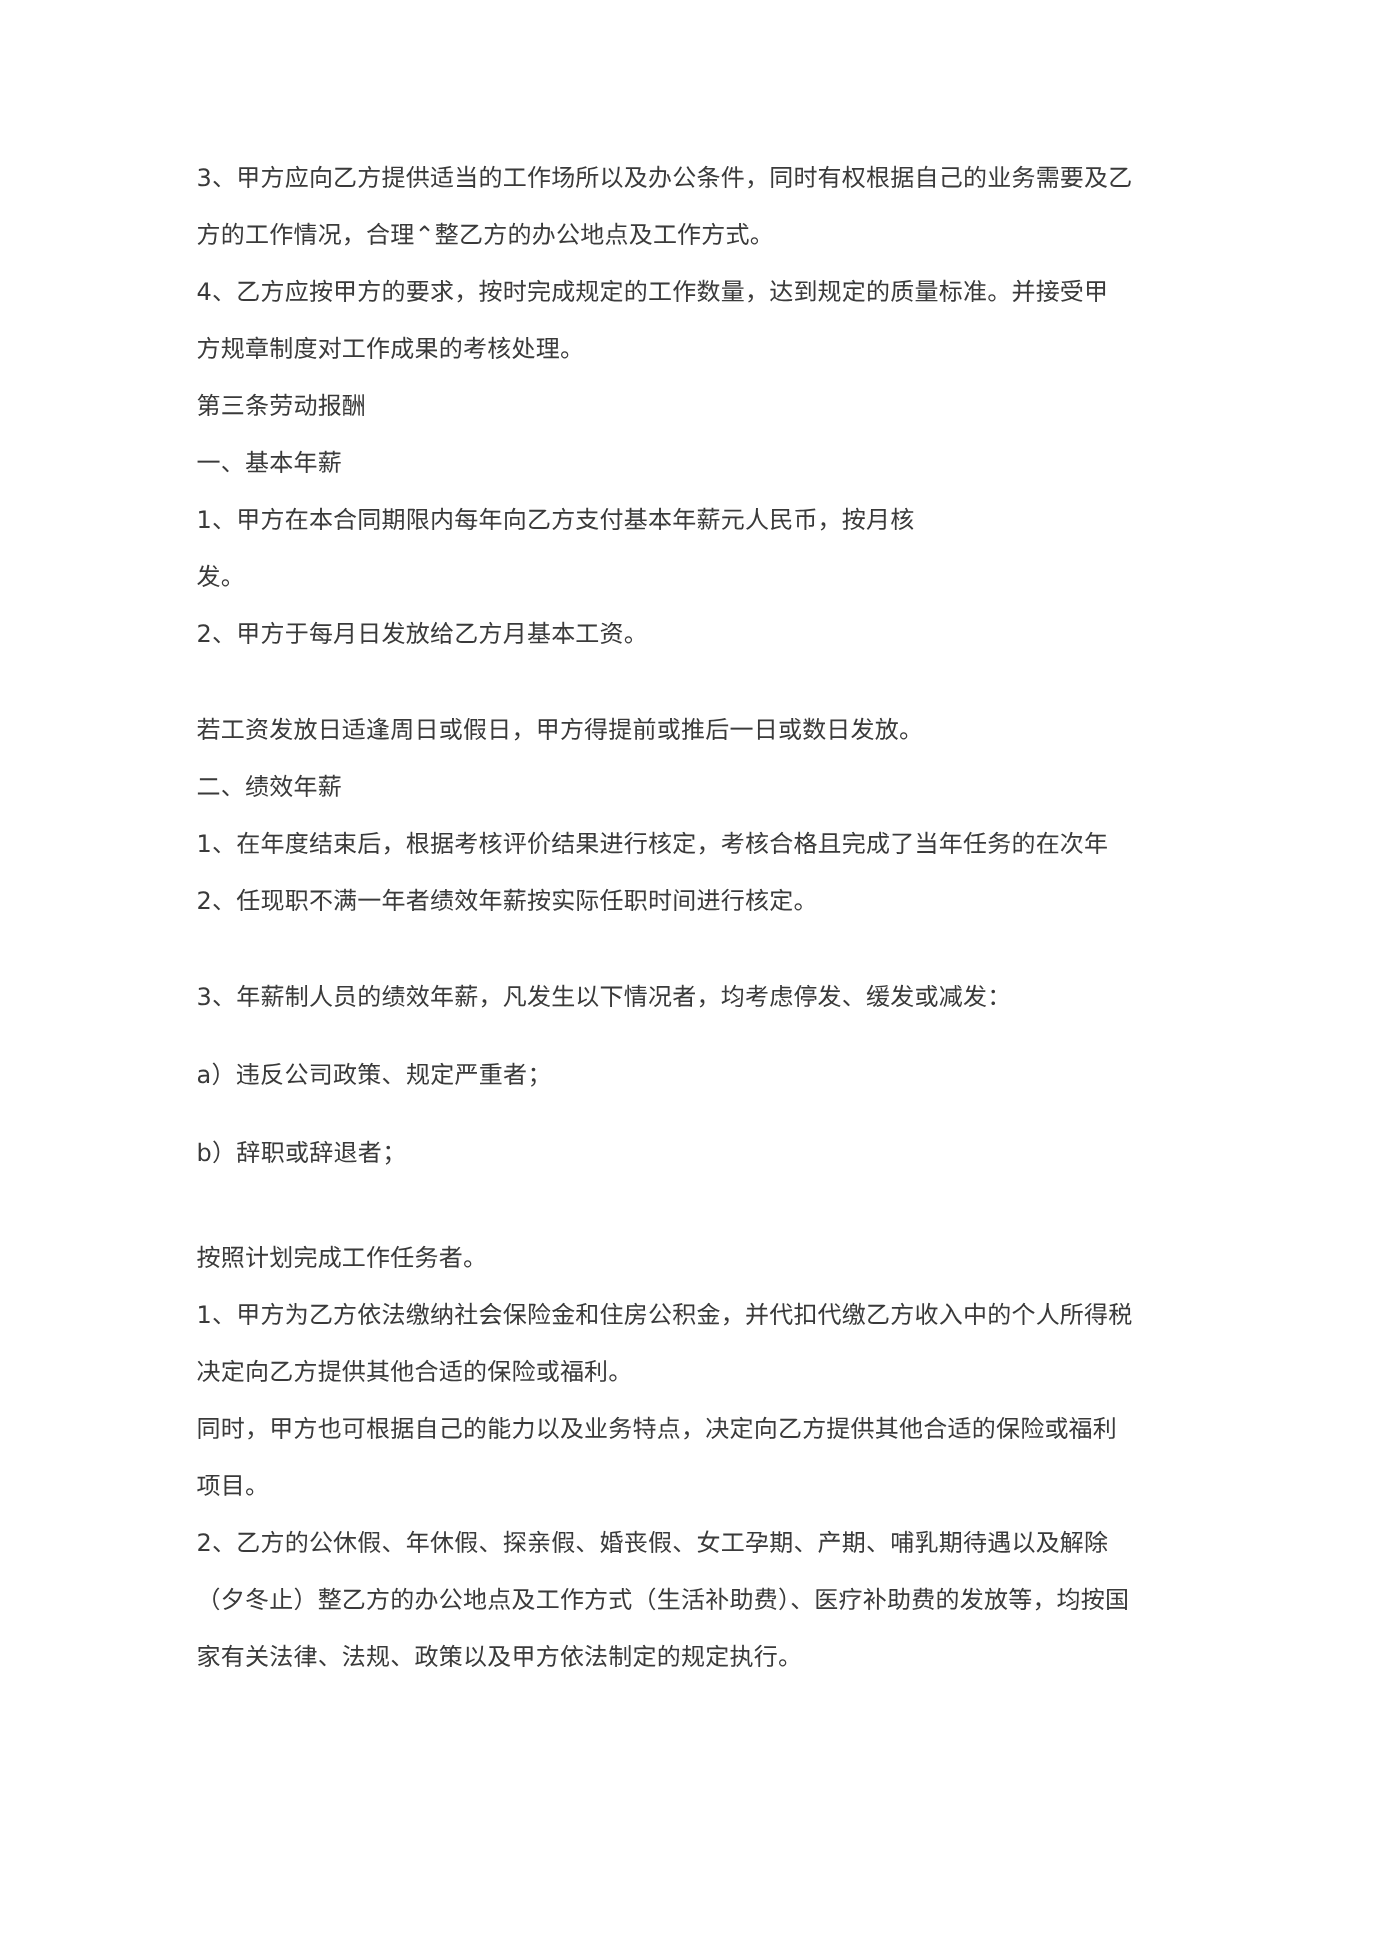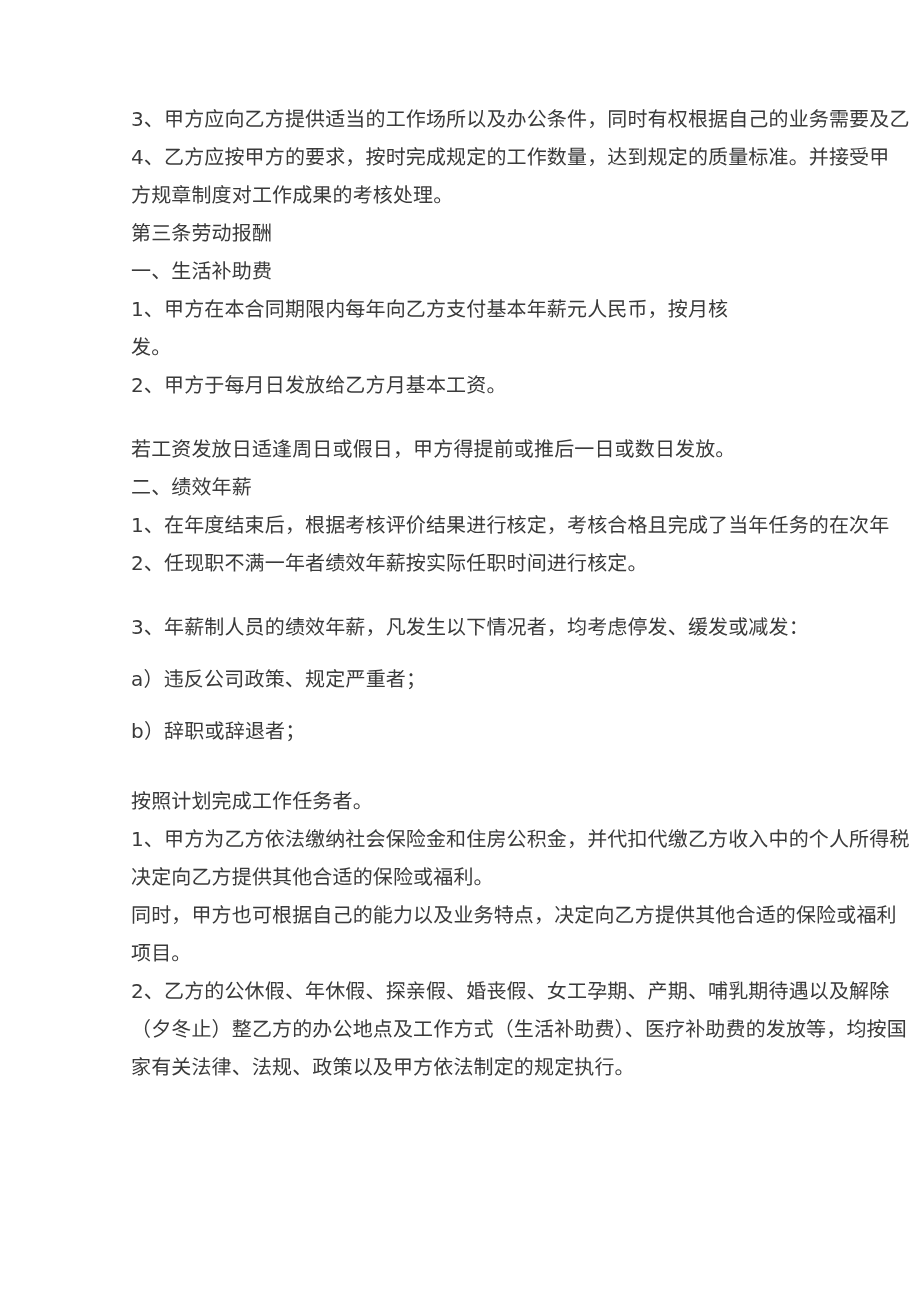--- a/index.html
+++ b/index.html
@@ -24,21 +24,21 @@
 
   .doc-body {
     position: absolute;
     left: 131px;
     top: 100px;
     width: 662px;
   }
 
   
   .line {
-    font-size: 20px;
+    font-size: 16px;
     line-height: 38px;
     height: 38px;
     color: #3a3a3a;
     white-space: pre;
     letter-spacing: 0.15px;
     font-weight: 400;
   }
 
   
   .gap-sm { height: 14px; }
@@ -50,27 +50,28 @@
     letter-spacing: 0.2px;
   }
 </style>
 </head>
 <body>
 
 <div class="page">
   <div class="doc-body">
 
     <div class="line">3、甲方应向乙方提供适当的工作场所以及办公条件，同时有权根据自己的业务需要及乙</div>
+    <div class="line">方的工作情况，合理⌃整乙方的办公地点及工作方式。</div>
 
     <div class="line">4、乙方应按甲方的要求，按时完成规定的工作数量，达到规定的质量标准。并接受甲</div>
     <div class="line">方规章制度对工作成果的考核处理。</div>
 
     <div class="line">第三条劳动报酬</div>
 
-    <div class="line">一、生活补助费</div>
+    <div class="line">一、基本年薪</div>
 
     <div class="line">1、甲方在本合同期限内每年向乙方支付基本年薪元人民币，按月核</div>
     <div class="line">发。</div>
 
     <div class="line">2、甲方于每月日发放给乙方月基本工资。</div>
 
     <div class="gap-md"></div>
 
     <div class="line">若工资发放日适逢周日或假日，甲方得提前或推后一日或数日发放。</div>
 

